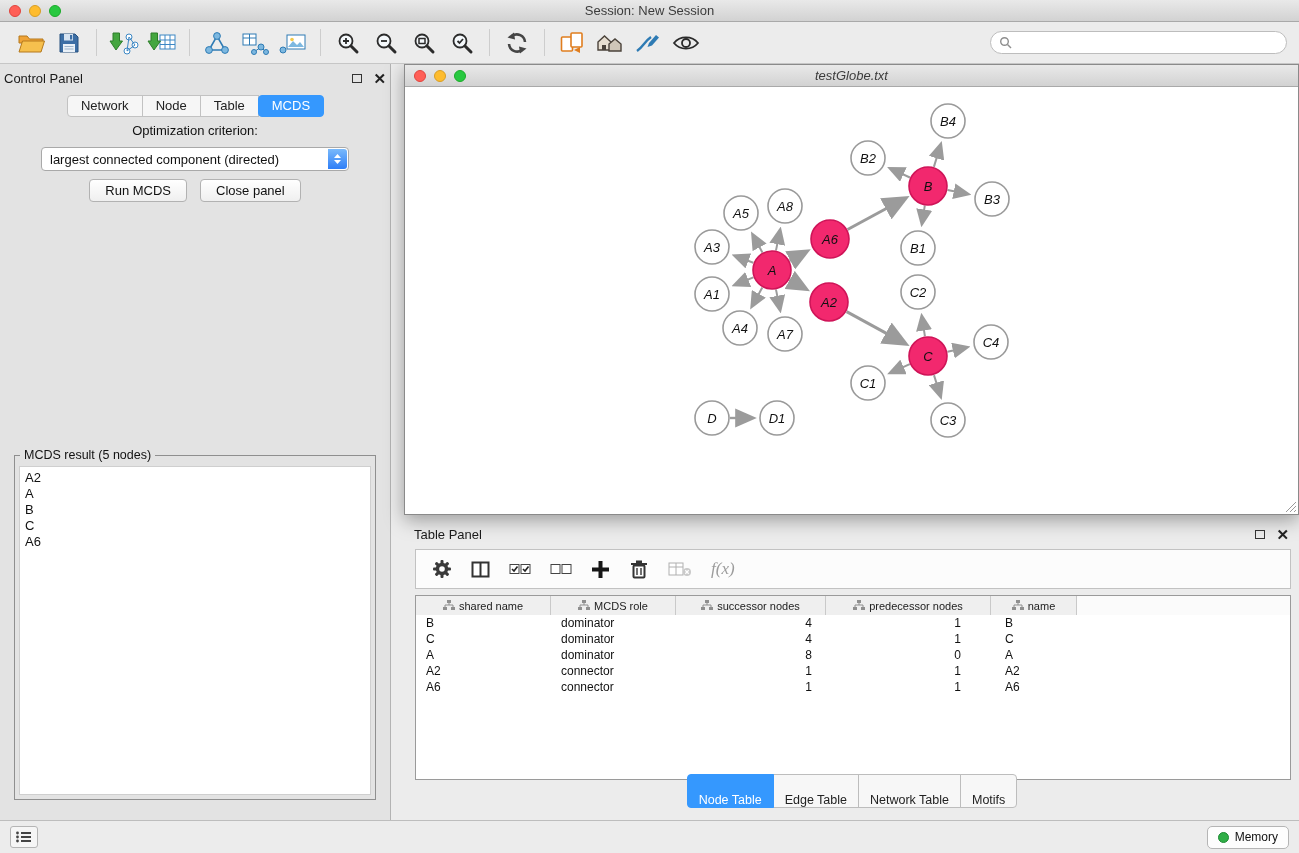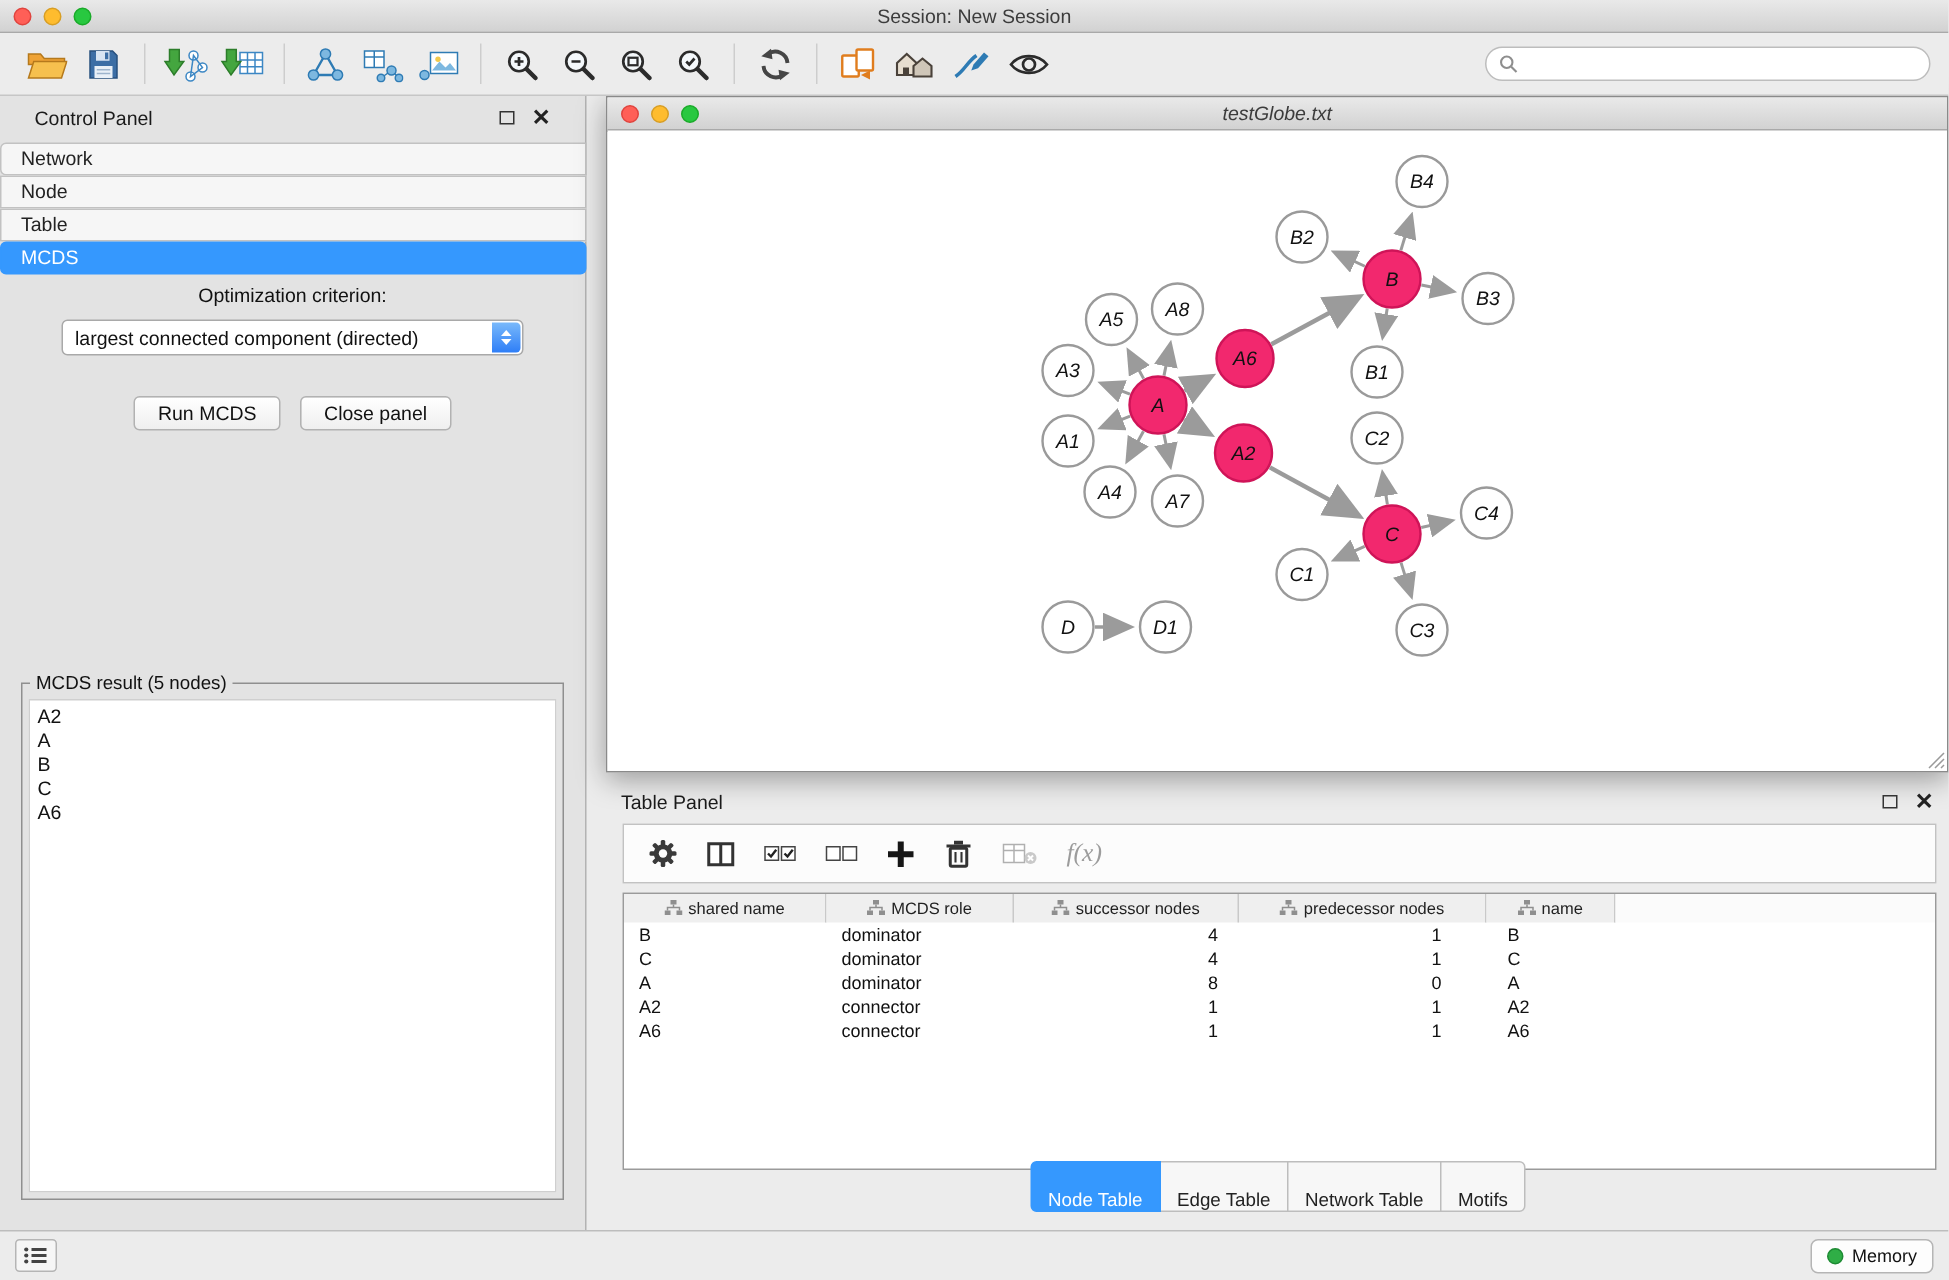--- a/index.html
+++ b/index.html
@@ -33,40 +33,40 @@
   .search-box { margin-left:auto; width:297px; height:23px; background:#fff;
     border:1px solid #bdbdbd; border-radius:12px; display:flex; align-items:center;
     gap:5px; padding:0 8px; }
   .search-box input { border:none; outline:none; background:transparent;
     flex:1; font-size:13px; font-family:"Liberation Sans",sans-serif; color:#333; }
 
   
   .control-panel { position:absolute; left:0; top:64px; width:391px; bottom:33px;
     background:#e3e3e3; border-right:1px solid #b3b3b3; }
   .panel-header { height:28px; display:flex; align-items:center;
-    padding:0 23px; font-size:13px; color:#1a1a1a; }
+    padding:0 4px; font-size:13px; color:#1a1a1a; }
   .header-icons { margin-left:auto; display:flex; align-items:center; gap:11px; }
   .float-icon { width:10px; height:9px; border:1.5px solid #333; display:inline-block; }
   .close-x { font-size:15px; font-weight:bold; color:#222; line-height:1; }
 
-  .cp-tabs { display:flex; justify-content:center; margin-top:3px;flex-direction:column; }
+  .cp-tabs { display:flex; justify-content:center; margin-top:3px; }
   .cp-tab { height:22px; line-height:20px; padding:0 13px; font-size:13px;
     background:#f6f6f6; border:1px solid #c2c2c2; margin-right:-1px; color:#222; }
   .cp-tab.first { border-radius:4px 0 0 4px; }
   .cp-tab.active { background:var(--accent); border-color:var(--accent);
     color:#fff; border-radius:4px; position:relative; z-index:1; }
 
   .opt-label { text-align:center; margin-top:6px; font-size:13px; }
   .dropdown { margin:9px auto 0; width:308px; height:24px; background:#fff;
     border:1px solid #a9a9a9; border-radius:4px; display:flex; align-items:center;
     padding-left:8px; font-size:13px; position:relative; }
   .dd-stepper { position:absolute; right:1px; top:1px; bottom:1px; width:19px;
     background:linear-gradient(#79b9fb,#2e7ef7); border-radius:0 3px 3px 0;
     display:flex; align-items:center; justify-content:center; }
-  .cp-buttons { display:flex; justify-content:center; gap:13px; margin-top:27px; }
+  .cp-buttons { display:flex; justify-content:center; gap:13px; margin-top:8px; }
   .cp-buttons button { height:23px; padding:0 15px; font-size:13px;
     font-family:"Liberation Sans",sans-serif; color:#111;
     background:linear-gradient(#ffffff,#efefef); border:1px solid #b2b2b2;
     border-radius:4px; }
 
   .result-group { position:absolute; left:14px; right:14px; top:391px; height:345px;
     border:1px solid #8f8f8f; }
   .result-legend { position:absolute; top:-8px; left:5px; background:#e3e3e3;
     padding:0 4px; font-size:12.5px; }
   .result-list { position:absolute; left:4px; right:4px; top:10px; bottom:4px;

